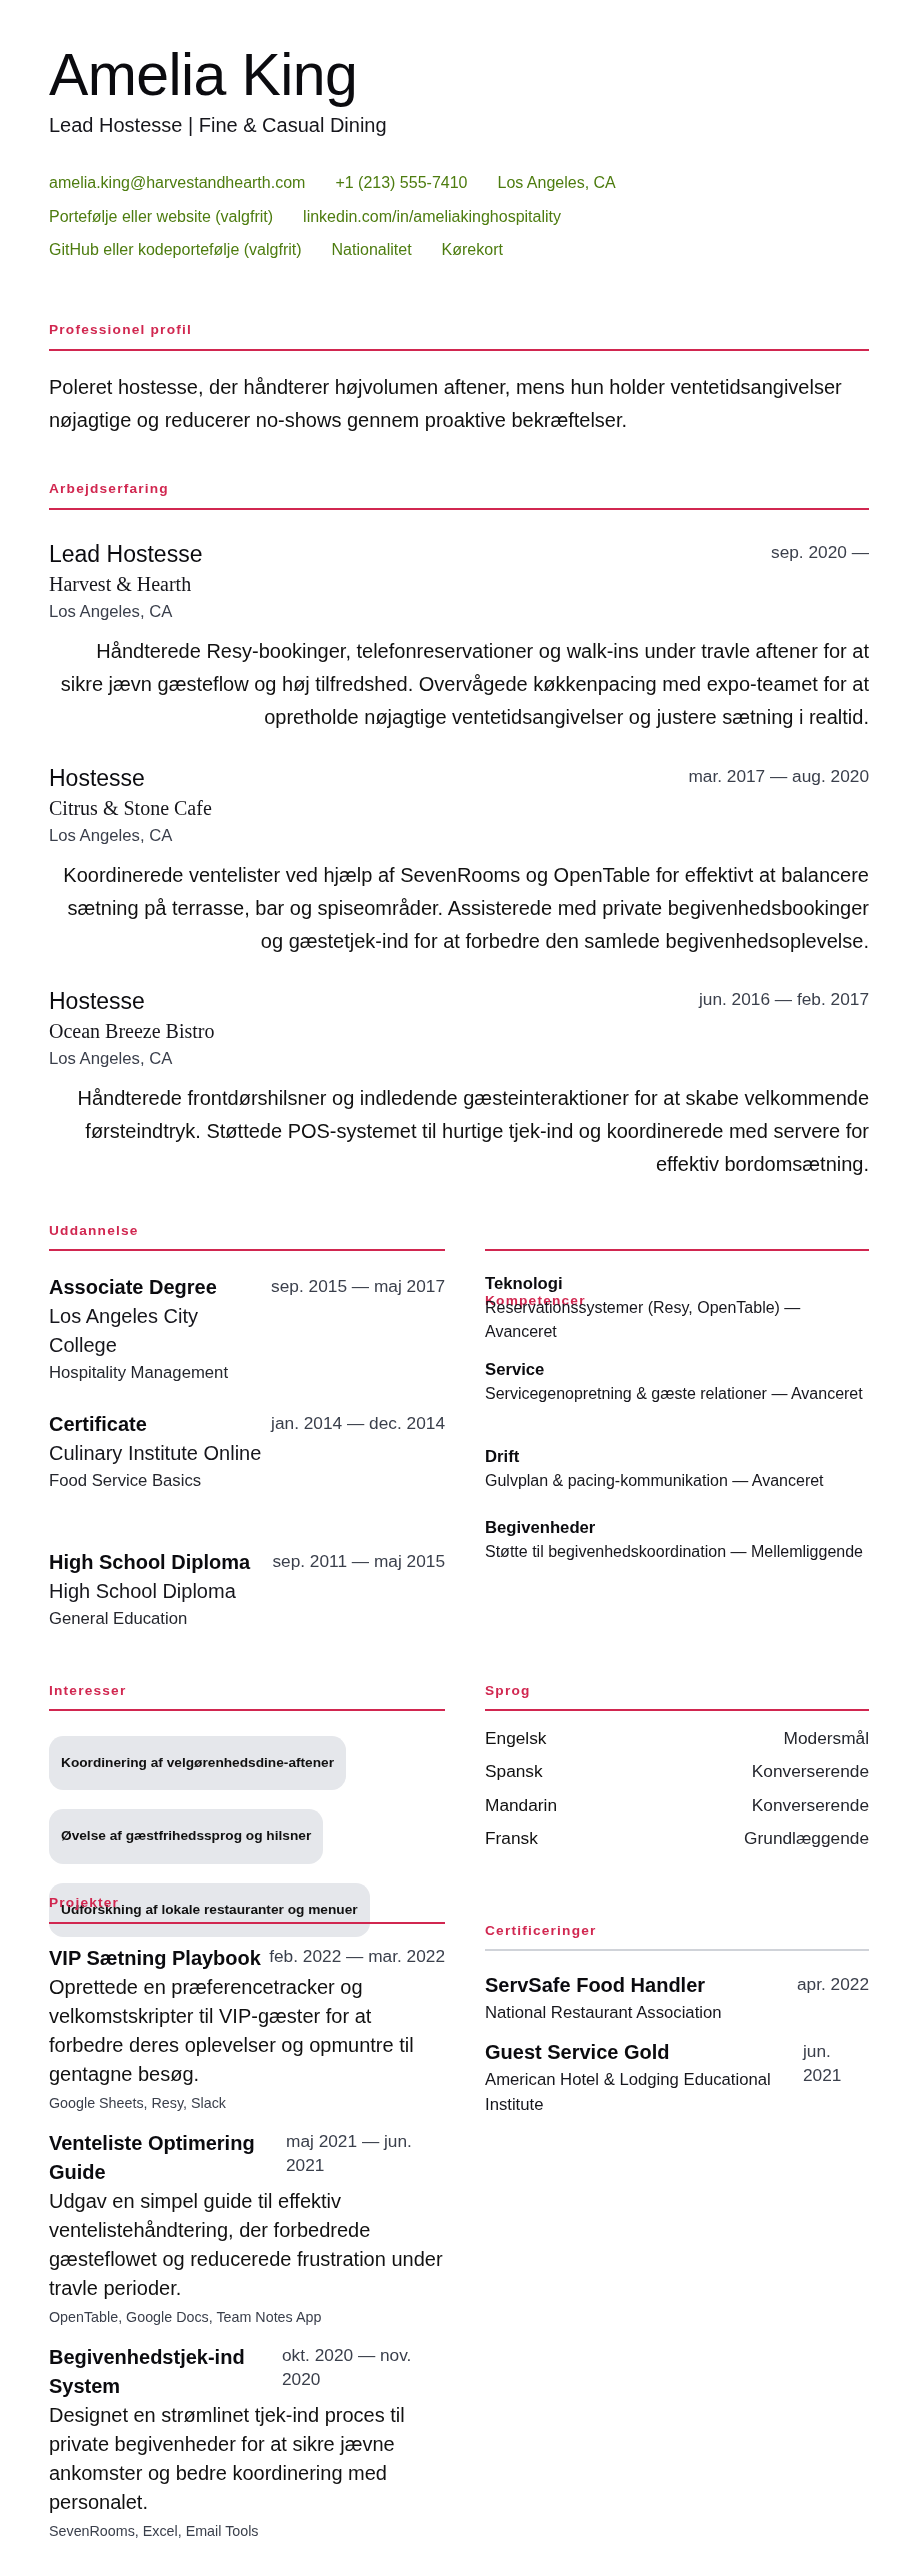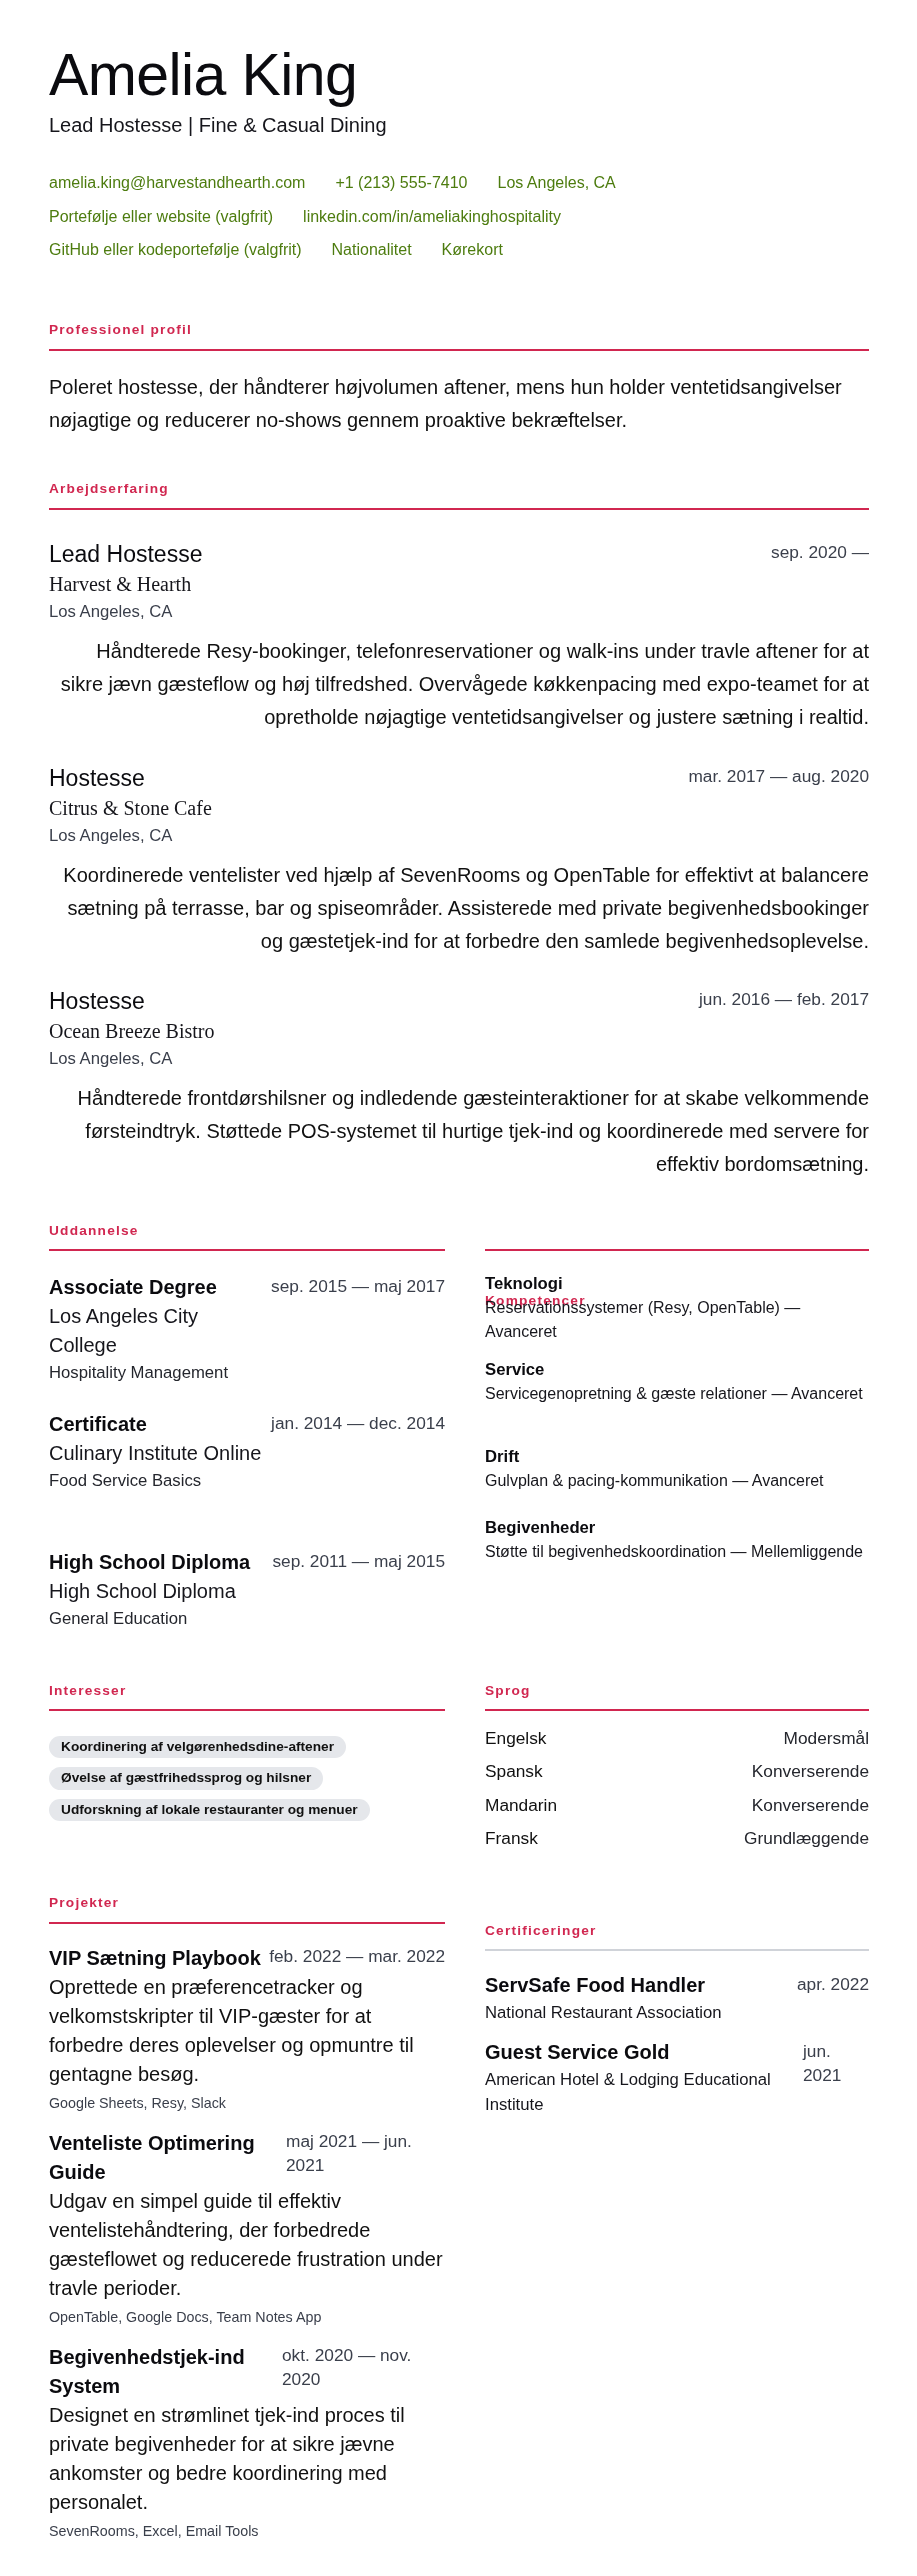--- a/index.html
+++ b/index.html
@@ -43,21 +43,21 @@
   .edu-degree { font-size: 20px; font-weight: 600; line-height: 29px; color: #0b0b0f; width: 215px; }
   .edu-date { position: absolute; right: 0; top: 0; font-size: 17.3px; line-height: 26px; color: #3a3f4b; white-space: nowrap; }
   .edu-school { font-size: 20px; line-height: 29px; color: #16161c; width: 215px; }
   .edu-field { font-size: 16.7px; line-height: 26px; color: #24262d; }
 
   .skill { position: absolute; left: 0; width: 384px; }
   .skill-cat { font-size: 16.7px; font-weight: 600; line-height: 24px; color: #0b0b0f; }
   .skill-val { font-size: 16px; line-height: 24px; color: #16161c; }
 
   .chips { position: absolute; left: 0; top: 1736px; }
-  .chip { display: inline-block; background: #e5e7eb; color: #111; border-radius: 14.3px; font-size: 13.7px; font-weight: 600; padding: 4px 12px; line-height: 14.3px; margin-bottom: 9px; white-space: nowrap; }
+  .chip { display: inline-block; background: #e5e7eb; color: #111; border-radius: 14.3px; font-size: 13.7px; font-weight: 600; padding: 20px 12px; line-height: 14.3px; margin-bottom: 19px; white-space: nowrap; }
   .chip-row { display: block; }
 
   .lang-row { position: absolute; left: 0; width: 384px; font-size: 17.3px; line-height: 24px; color: #111; }
   .lang-level { position: absolute; right: 0; top: 0; color: #24262d; }
 
   .proj { position: absolute; left: 0; width: 396px; }
   .proj-title { font-size: 20px; font-weight: 600; line-height: 29px; color: #0b0b0f; width: 209px; }
   .proj-date { position: absolute; top: 0; font-size: 17.3px; line-height: 24px; color: #3a3f4b; }
   .proj-desc { font-size: 20px; line-height: 29px; color: #111; }
   .proj-tech { font-size: 14.3px; line-height: 24px; color: #3a3f4b; margin-top: 2.4px; }

